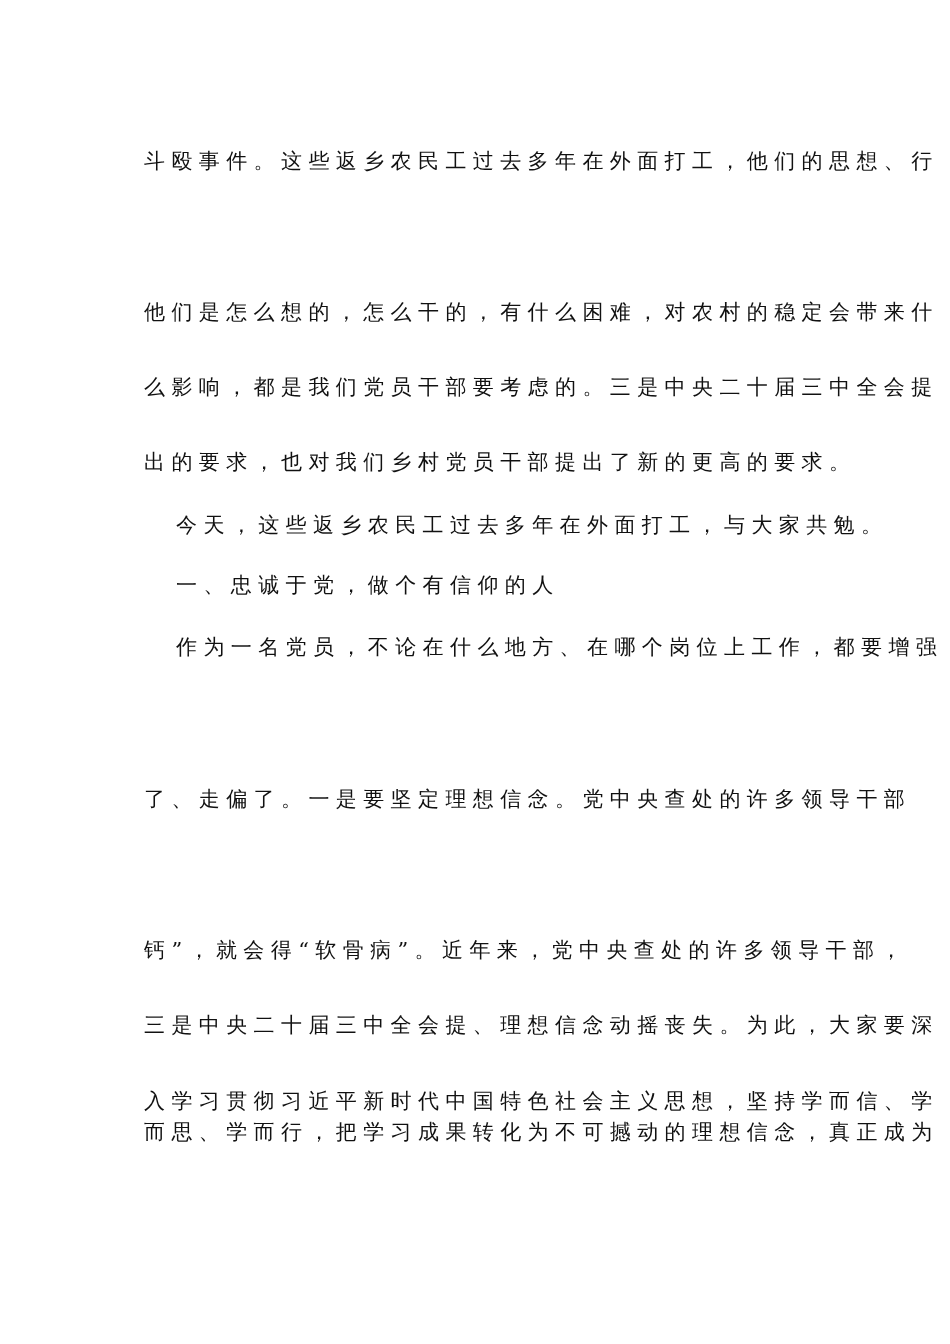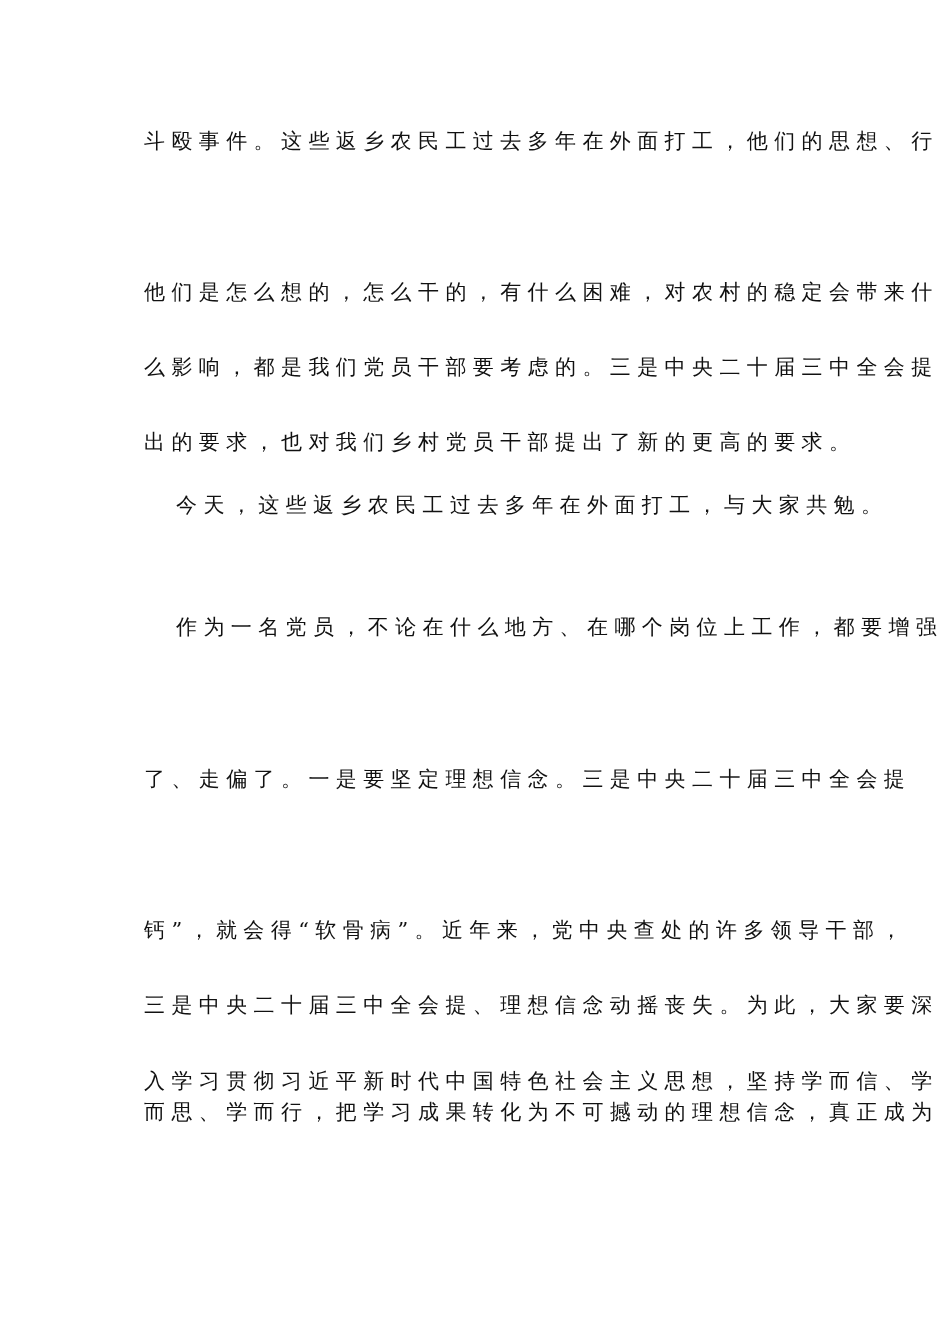--- a/index.html
+++ b/index.html
@@ -23,33 +23,35 @@
     background: #ffffff;
   }
   .line {
     position: absolute;
     left: 144px;
     width: 680px;
     font-size: 21px;
     line-height: 24px;
     letter-spacing: 6.4px;
     white-space: nowrap;
+    margin-top: 20px;
   }
   .indent {
     left: 176px;
   }
 </style>
 </head>
 <body>
 
 <div class="page">
   <div class="line" style="top:129px">斗殴事件。这些返乡农民工过去多年在外面打工，他们的思想、行</div>
   <div class="line" style="top:280px">他们是怎么想的，怎么干的，有什么困难，对农村的稳定会带来什</div>
   <div class="line" style="top:355px">么影响，都是我们党员干部要考虑的。三是中央二十届三中全会提</div>
   <div class="line" style="top:430px">出的要求，也对我们乡村党员干部提出了新的更高的要求。</div>
   <div class="line indent" style="top:493px">今天，这些返乡农民工过去多年在外面打工，与大家共勉。</div>
+  <div class="line indent" style="top:553px">一、忠诚于党，做个有信仰的人</div>
   <div class="line indent" style="top:615px">作为一名党员，不论在什么地方、在哪个岗位上工作，都要增强</div>
-  <div class="line" style="top:767px">了、走偏了。一是要坚定理想信念。三是中央二十届三中全会提</div>
+  <div class="line" style="top:767px">了、走偏了。一是要坚定理想信念。党中央查处的许多领导干部</div>
   <div class="line" style="top:918px">钙”，就会得“软骨病”。近年来，党中央查处的许多领导干部，</div>
   <div class="line" style="top:993px">三是中央二十届三中全会提、理想信念动摇丧失。为此，大家要深</div>
   <div class="line" style="top:1069px">入学习贯彻习近平新时代中国特色社会主义思想，坚持学而信、学</div>
   <div class="line" style="top:1100px">而思、学而行，把学习成果转化为不可撼动的理想信念，真正成为</div>
 </div>
 
 </body></html>

